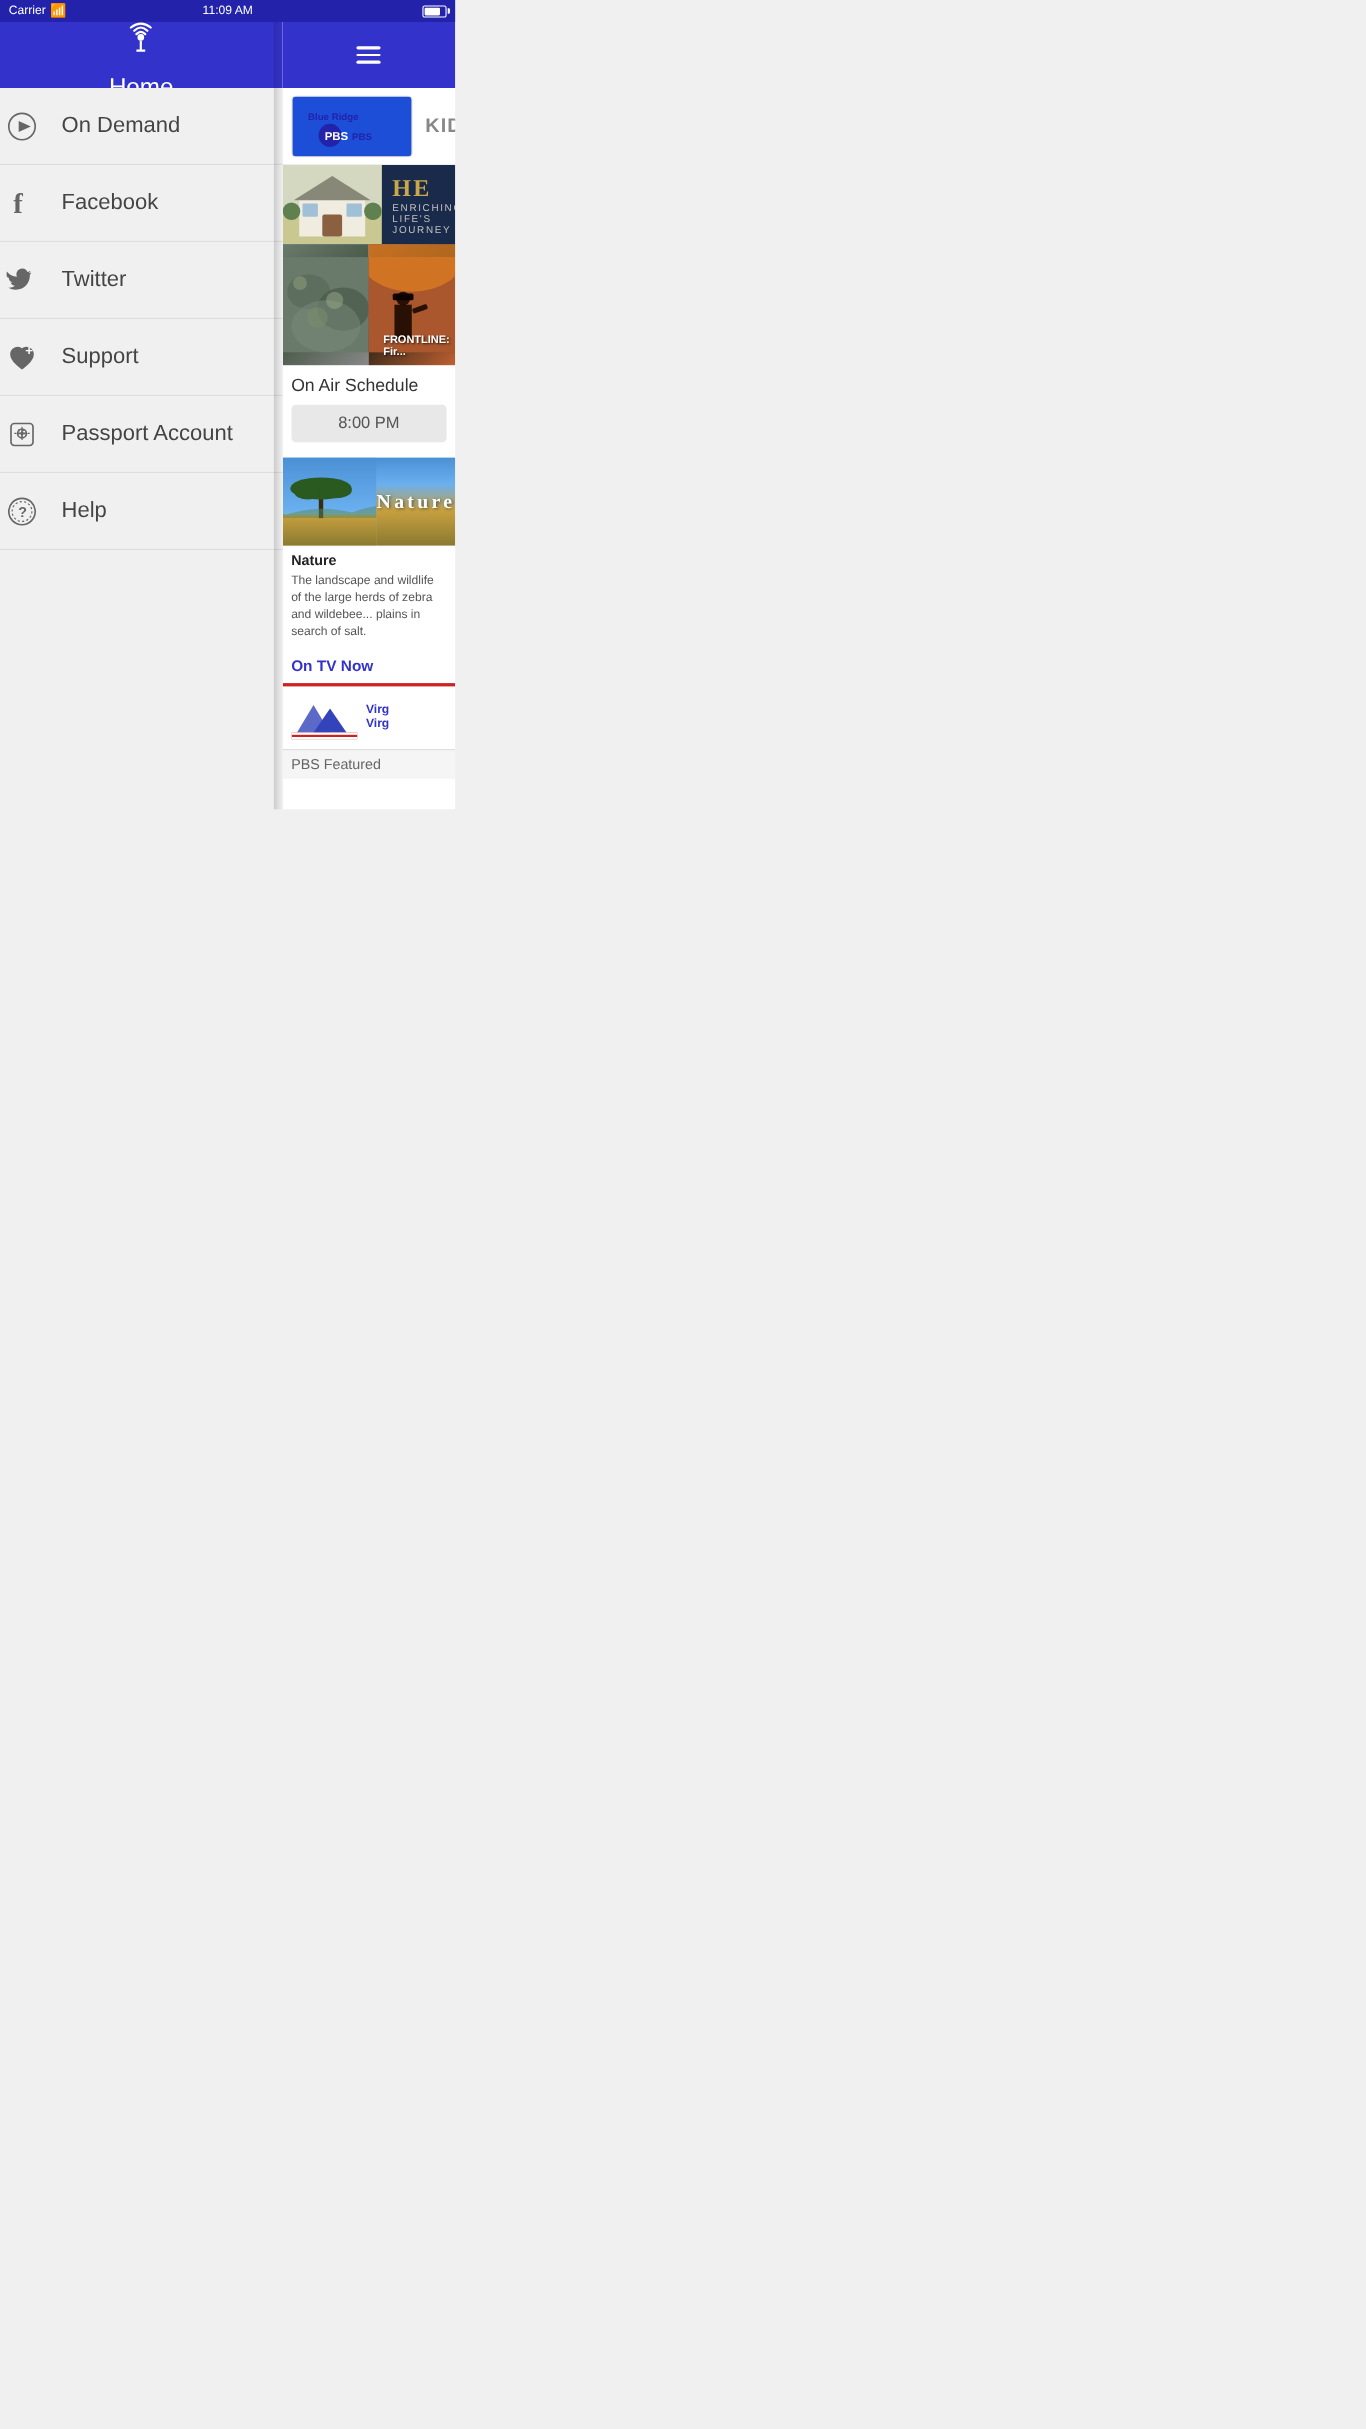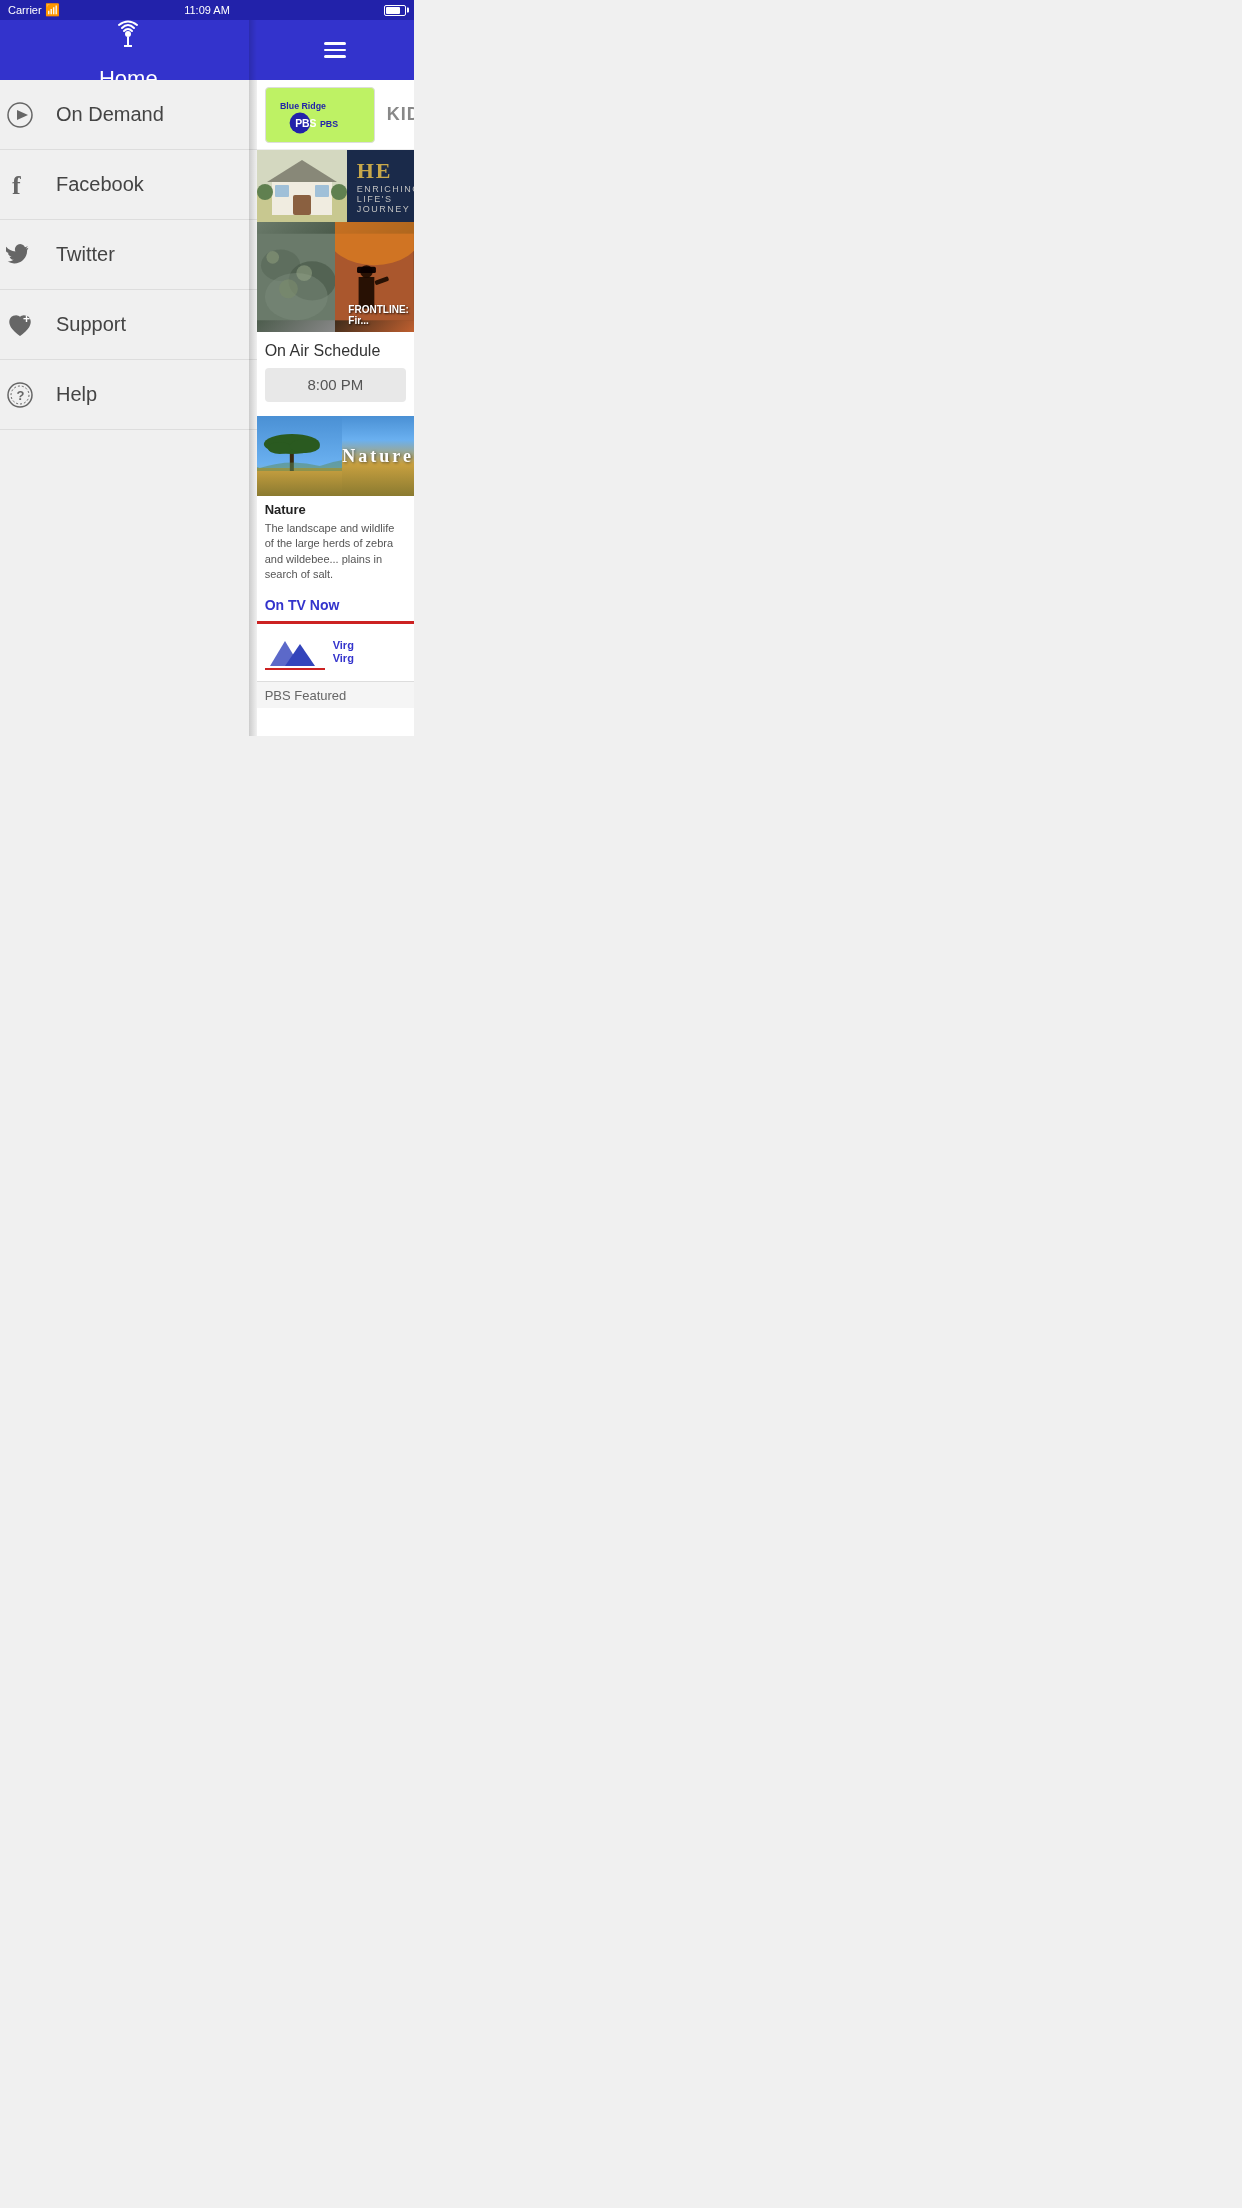--- a/index.html
+++ b/index.html
@@ -185,21 +185,21 @@
     .logo-bar {
       background: white;
       height: 70px;
       display: flex;
       align-items: center;
       padding: 8px;
       border-bottom: 1px solid #eee;
     }
 
     .logo-container {
-      background: #bef264;
+      background: #1d4ed8;
       border: 1px solid #ddd;
       border-radius: 4px;
       padding: 6px 10px;
       display: flex;
       align-items: center;
       justify-content: flex-start;
       width: 110px;
       height: 56px;
     }
 
@@ -487,20 +487,36 @@
       <div class="sidebar-item">
         <div class="sidebar-item-icon">
           <svg width="28" height="28" viewBox="0 0 28 28">
             <path d="M14 24s-10-6.5-10-13a6 6 0 0 1 10-4.47A6 6 0 0 1 24 11c0 6.5-10 13-10 13z" stroke="#666" stroke-width="1.5" fill="#666"></path>
             <text x="17" y="12" font-size="12" font-weight="bold" fill="white">+</text>
           </svg>
         </div>
         <span class="sidebar-item-label">Support</span>
       </div>
 
+      <div class="sidebar-item">
+        <div class="sidebar-item-icon">
+          <svg width="28" height="28" viewBox="0 0 28 28">
+            <rect x="4" y="4" width="20" height="20" rx="3" stroke="#666" stroke-width="1.5" fill="none"></rect>
+            <circle cx="14" cy="13" r="4" stroke="#666" stroke-width="1.5" fill="none"></circle>
+            <path d="M10 13 L18 13" stroke="#666" stroke-width="1.5"></path>
+            <path d="M14 9 L14 17" stroke="#666" stroke-width="1.5"></path>
+            <circle cx="14" cy="13" r="1.5" fill="#666"></circle>
+
+            <path d="M14 7 L14 9 M14 17 L14 19 M7 13 L9 13 M19 13 L21 13" stroke="#666" stroke-width="1"></path>
+
+            <path d="M10.5 9.5 L12 11 M16 9.5 L14.5 11" stroke="#666" stroke-width="1"></path>
+          </svg>
+        </div>
+        <span class="sidebar-item-label">Passport Account</span>
+      </div>
 
       <div class="sidebar-item">
         <div class="sidebar-item-icon">
           <svg width="28" height="28" viewBox="0 0 28 28">
             <circle cx="14" cy="14" r="12" stroke="#666" stroke-width="1.5" fill="none"></circle>
             <circle cx="14" cy="14" r="9" stroke="#666" stroke-width="1" fill="none" stroke-dasharray="2,2"></circle>
             <text x="10.5" y="19" font-size="13" font-weight="bold" fill="#666">?</text>
           </svg>
         </div>
         <span class="sidebar-item-label">Help</span>

